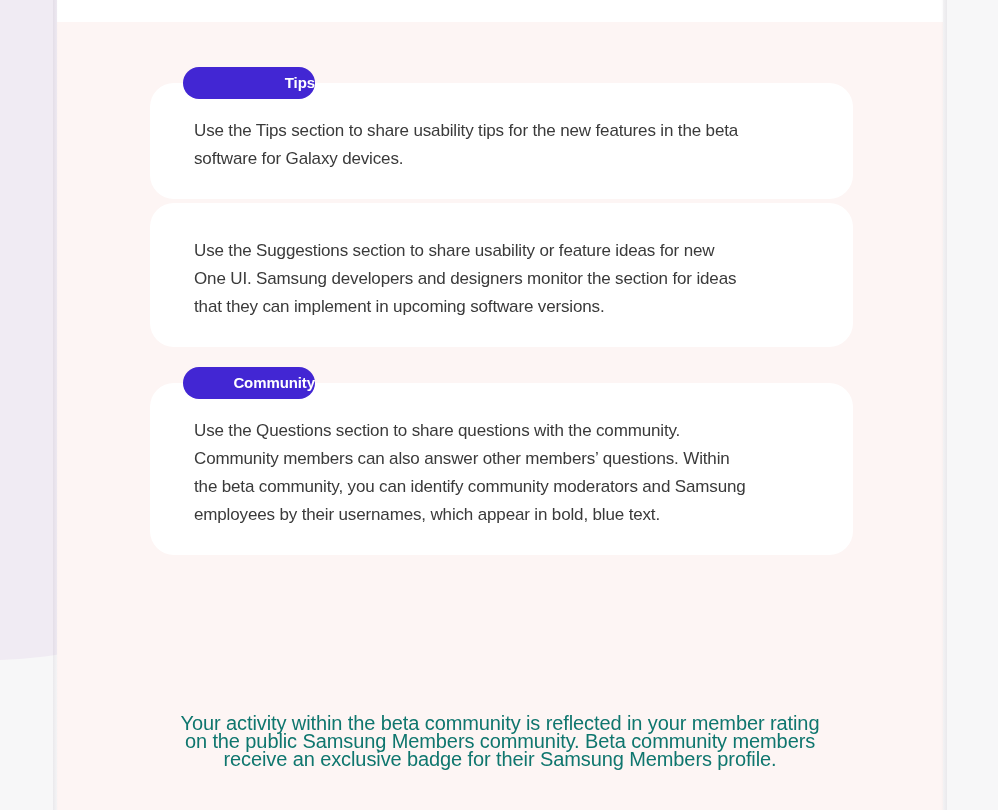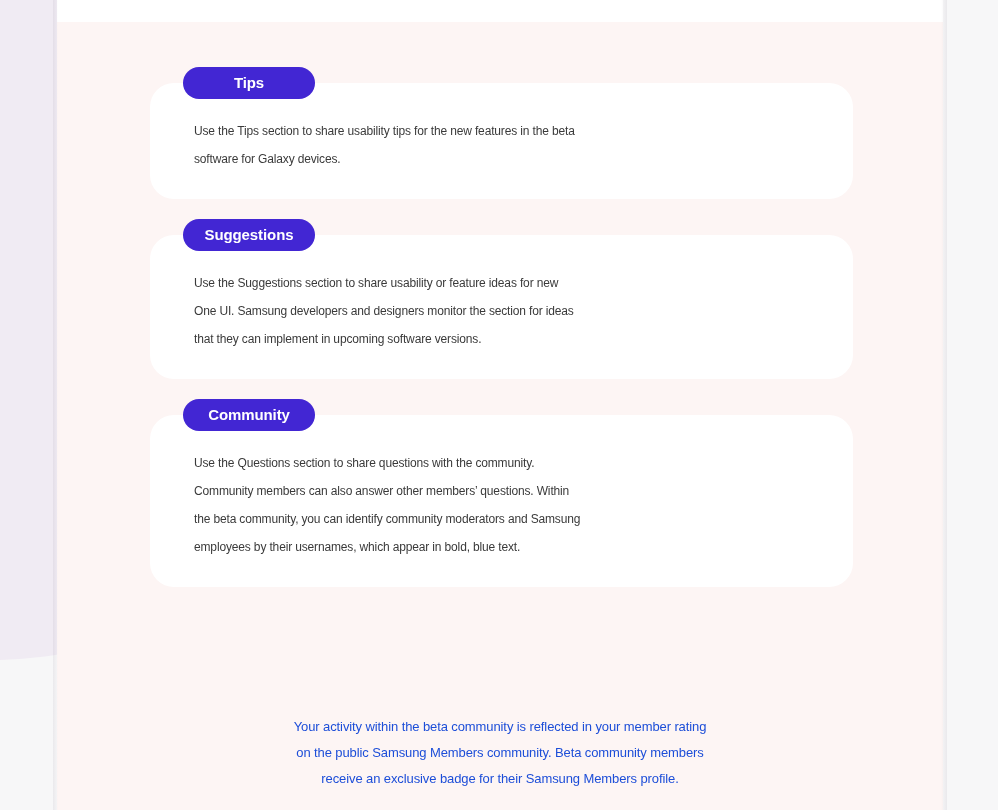--- a/index.html
+++ b/index.html
@@ -103,21 +103,21 @@
     box-sizing: border-box;
     width: 132px;
     height: 32px;
     margin-left: 33px;
     border-radius: 16px;
     background: #4226d3;
     color: #ffffff;
     font-size: 15px;
     font-weight: bold;
     line-height: 32px;
-    text-align: center;
+    text-align: right;
     letter-spacing: -0.1px;
     border: 0;
     padding: 0;
     cursor: pointer;
     font-family: "Liberation Sans", "DejaVu Sans", sans-serif;
   }
 
   .section-card {
     position: relative;
     z-index: 1;
@@ -125,37 +125,37 @@
     box-sizing: border-box;
     width: 703px;
     background: #ffffff;
     border-radius: 24px;
     padding: 34px 44px 26px 44px;
   }
 
   .section-text {
     margin: 0;
     color: #3a3a3a;
-    font-size: 12px;
+    font-size: 17px;
     line-height: 28px;
     letter-spacing: -0.15px;
     white-space: pre-line;
   }
 
   
   .footer-note {
     position: absolute;
     left: 57px;
     top: 714px;
     width: 886px;
     z-index: 3;
     text-align: center;
-    color: #1d4ed8;
-    font-size: 13px;
-    line-height: 26px;
+    color: #0f766e;
+    font-size: 20px;
+    line-height: 18px;
     letter-spacing: -0.1px;
     white-space: pre-line;
   }
 </style>
 </head>
 <body>
 
 <div class="page">
 
   <div class="decor-blob"></div>
@@ -169,21 +169,20 @@
     <div class="section-block">
       <button class="section-badge">Tips</button>
       <div class="section-card">
         <p class="section-text">Use the Tips section to share usability tips for the new features in the beta
 software for Galaxy devices.</p>
       </div>
     </div>
 
 
     <div class="section-block">
-      <button class="section-badge">Suggestions</button>
       <div class="section-card">
         <p class="section-text">Use the Suggestions section to share usability or feature ideas for new
 One UI. Samsung developers and designers monitor the section for ideas
 that they can implement in upcoming software versions.</p>
       </div>
     </div>
 
     <div class="section-block">
       <button class="section-badge">Community</button>
       <div class="section-card">

